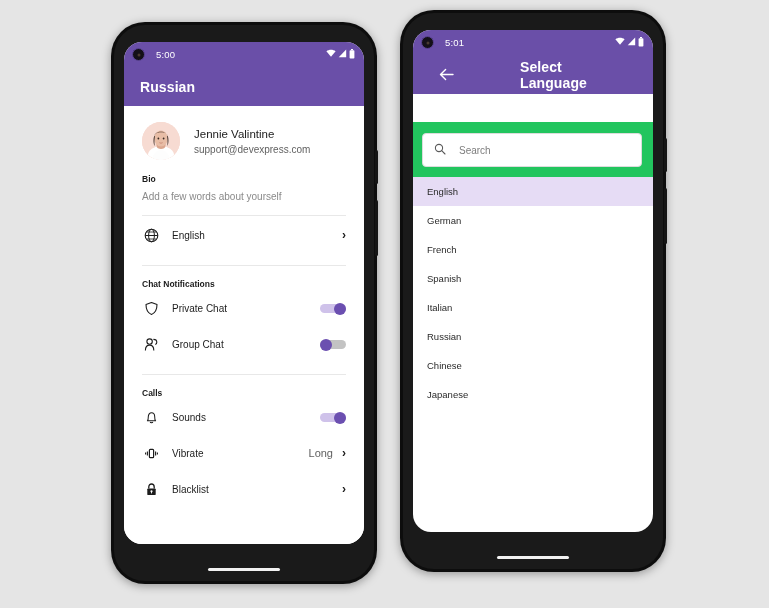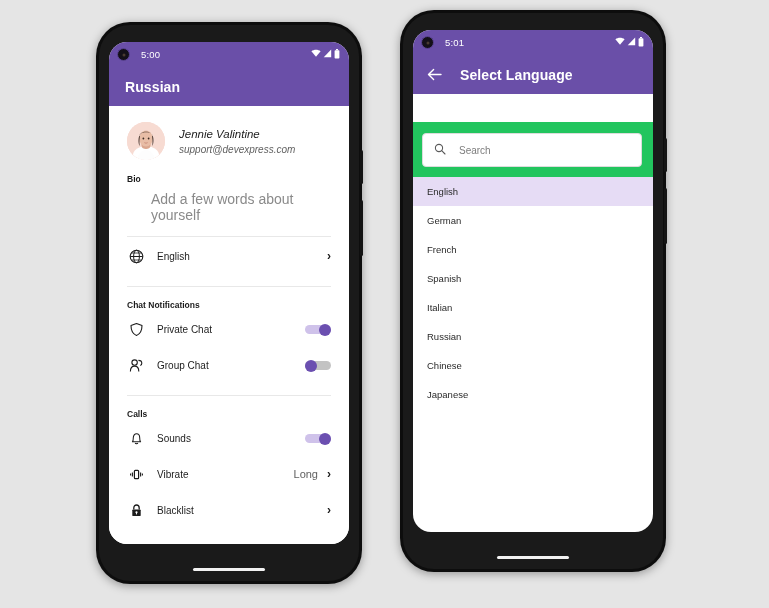--- a/index.html
+++ b/index.html
@@ -21,21 +21,21 @@
 
   
   .phone {
     position: absolute;
     width: 266px;
     height: 562px;
     background: #0d0d0d;
     border-radius: 34px;
     box-shadow: 0 2px 10px rgba(0,0,0,0.35);
   }
-  .phone.left  { left: 96px;  top: 22px; }
+  .phone.left  { left: 111px;  top: 22px; }
   .phone.right { left: 400px; top: 10px; }
 
   .phone-inner {
     position: absolute;
     inset: 3px;
     border-radius: 31px;
     background: #1a1a1a;
   }
 
   .side-btn {
@@ -115,32 +115,31 @@
     height: 39px;
     display: flex;
     align-items: center;
     padding: 0 16px;
   }
   .appbar-title {
     font-size: 14px;
     font-weight: bold;
     letter-spacing: 0.1px;
   }
-  .appbar-row.with-back { padding: 0 14px; }
+  .appbar-row.with-back { padding: 0 26px; gap: 48px; }
   .back-icon { display: flex; align-items: center; cursor: pointer; }
   .appbar-row.with-back .appbar-title { margin-left: 18px; }
 
   
   .content { background: #ffffff; height: 438px; position: relative; }
 
   .profile {
     display: flex;
     align-items: center;
     padding: 16px 18px 0 18px;
-    font-style: italic;
   }
   .avatar {
     width: 38px; height: 38px;
     border-radius: 50%;
     overflow: hidden;
     flex: 0 0 auto;
     background: #f6d9d2;
     position: relative;
   }
   .profile-text { margin-left: 14px; }
@@ -155,24 +154,23 @@
     margin-top: 3px;
   }
 
   .bio { padding: 14px 18px 0 18px; }
   .bio-label {
     font-size: 8.5px;
     font-weight: bold;
     color: #1c1c1c;
   }
   .bio-hint {
-    font-size: 14px;
+    font-size: 10px;
     color: #8a8a8a;
     margin-top: 7px;
-    margin-left: 24px;
   }
 
   .divider {
     height: 1px;
     background: #e8e8e8;
     margin: 13px 18px 0 18px;
   }
 
   .section-label {
     font-size: 8.5px;

